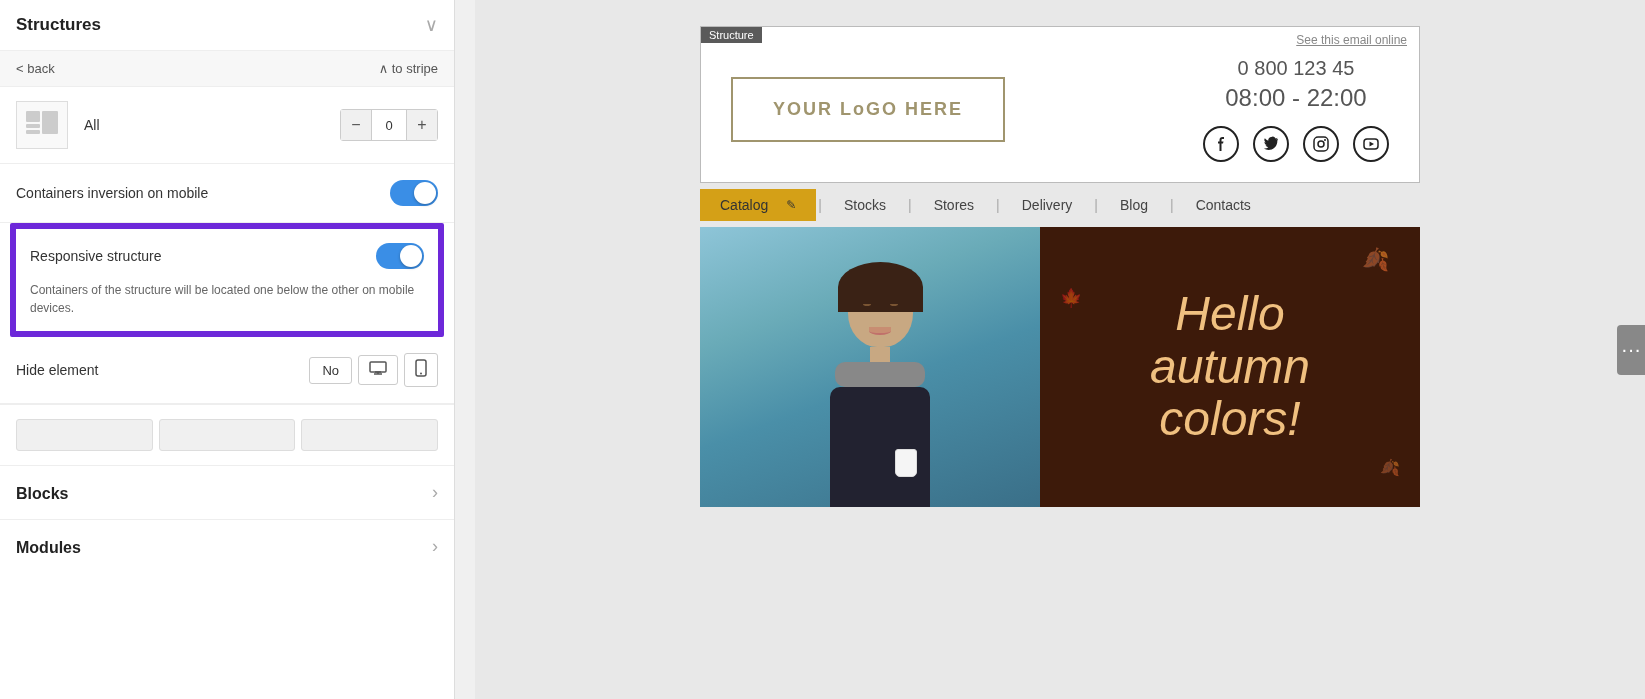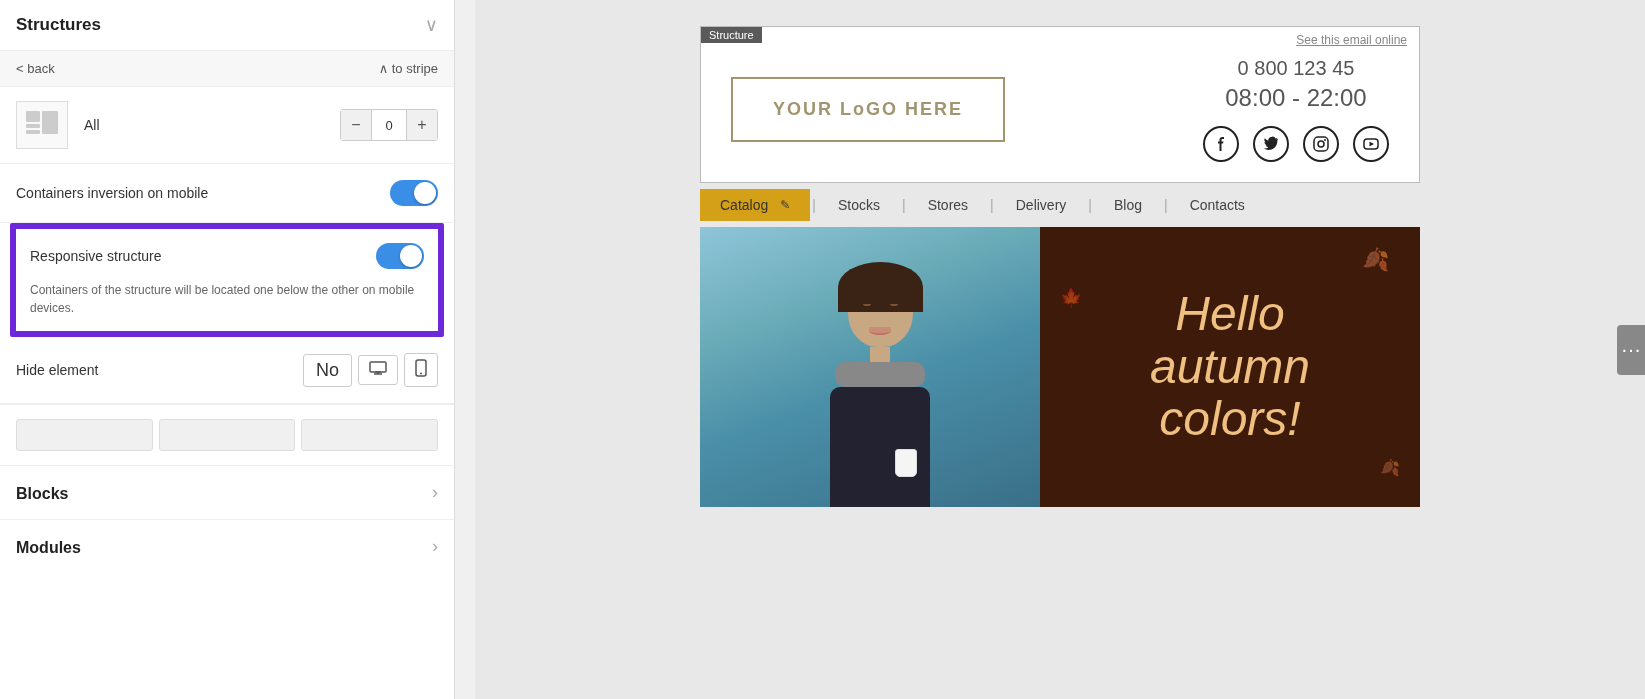--- a/index.html
+++ b/index.html
@@ -203,21 +203,21 @@
     .hide-buttons {
       display: flex;
       gap: 6px;
       align-items: center;
     }
 
     .hide-btn-no {
       border: 1px solid #ccc;
       background: #fff;
       padding: 5px 12px;
-      font-size: 18px;
+      font-size: 13px;
       color: #333;
       cursor: pointer;
       border-radius: 3px;
     }
 
     .hide-btn-icon {
       border: 1px solid #ccc;
       background: #fff;
       padding: 5px 10px;
       font-size: 16px;
@@ -374,21 +374,21 @@
       padding: 8px 20px;
       cursor: pointer;
     }
 
     .nav-item.active-edit {
       background: #d4a017;
       color: #333;
       font-weight: 500;
       display: flex;
       align-items: center;
-      gap: 12px;
+      gap: 18px;
     }
 
     .edit-icon-small {
       font-size: 12px;
     }
 
     .nav-separator {
       color: #aaa;
       padding: 0 2px;
       font-size: 14px;

